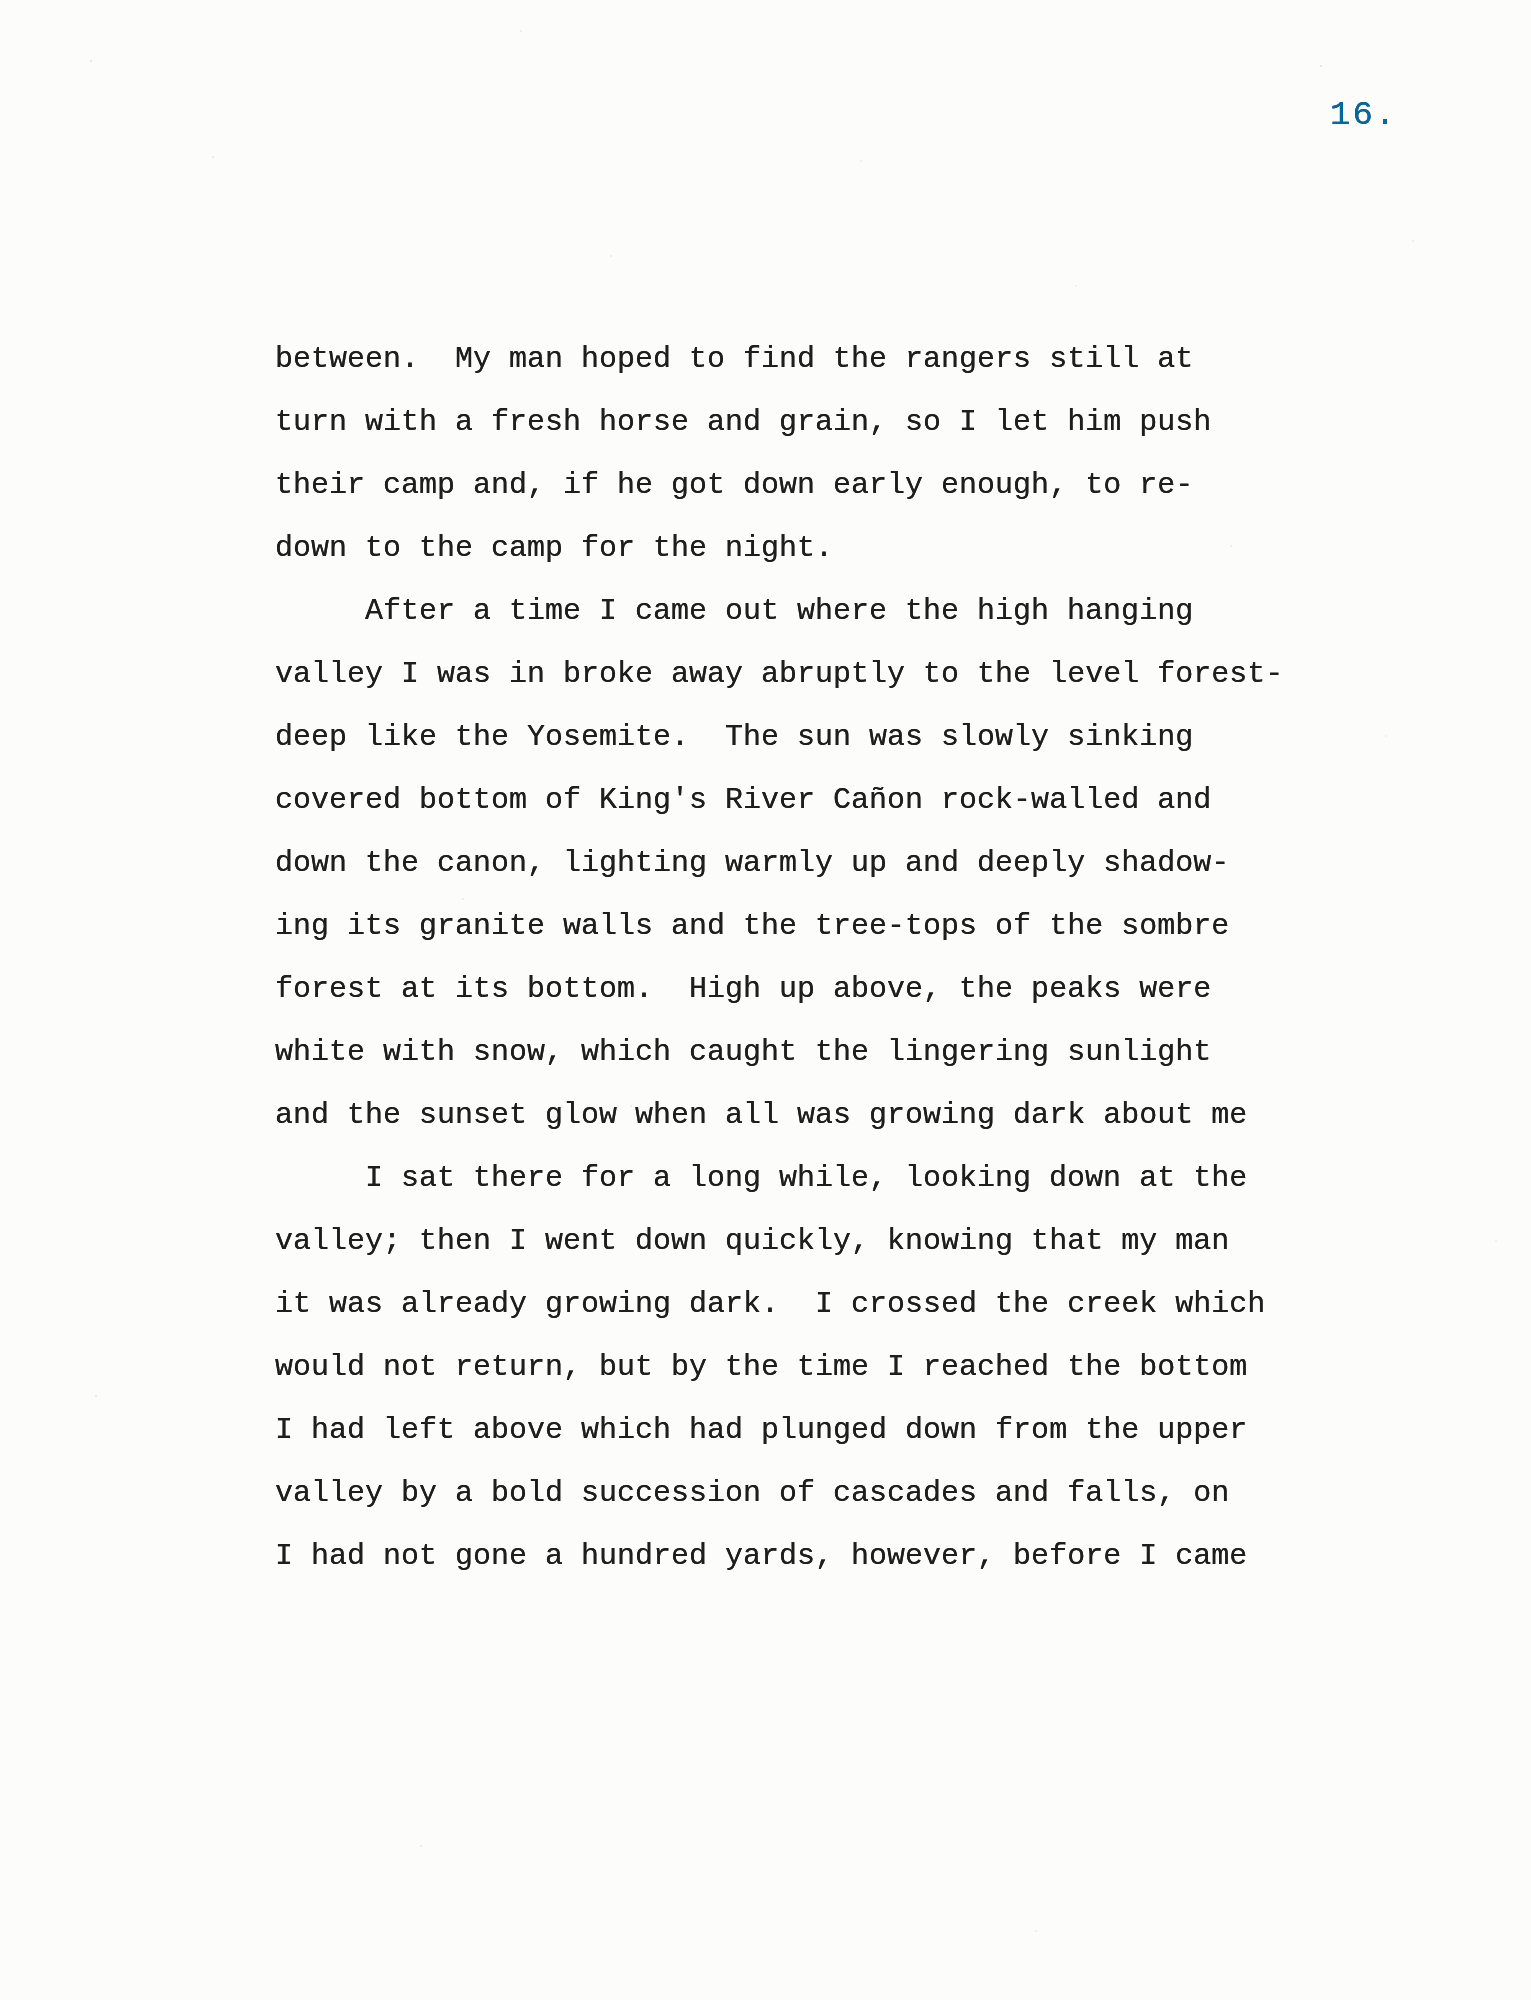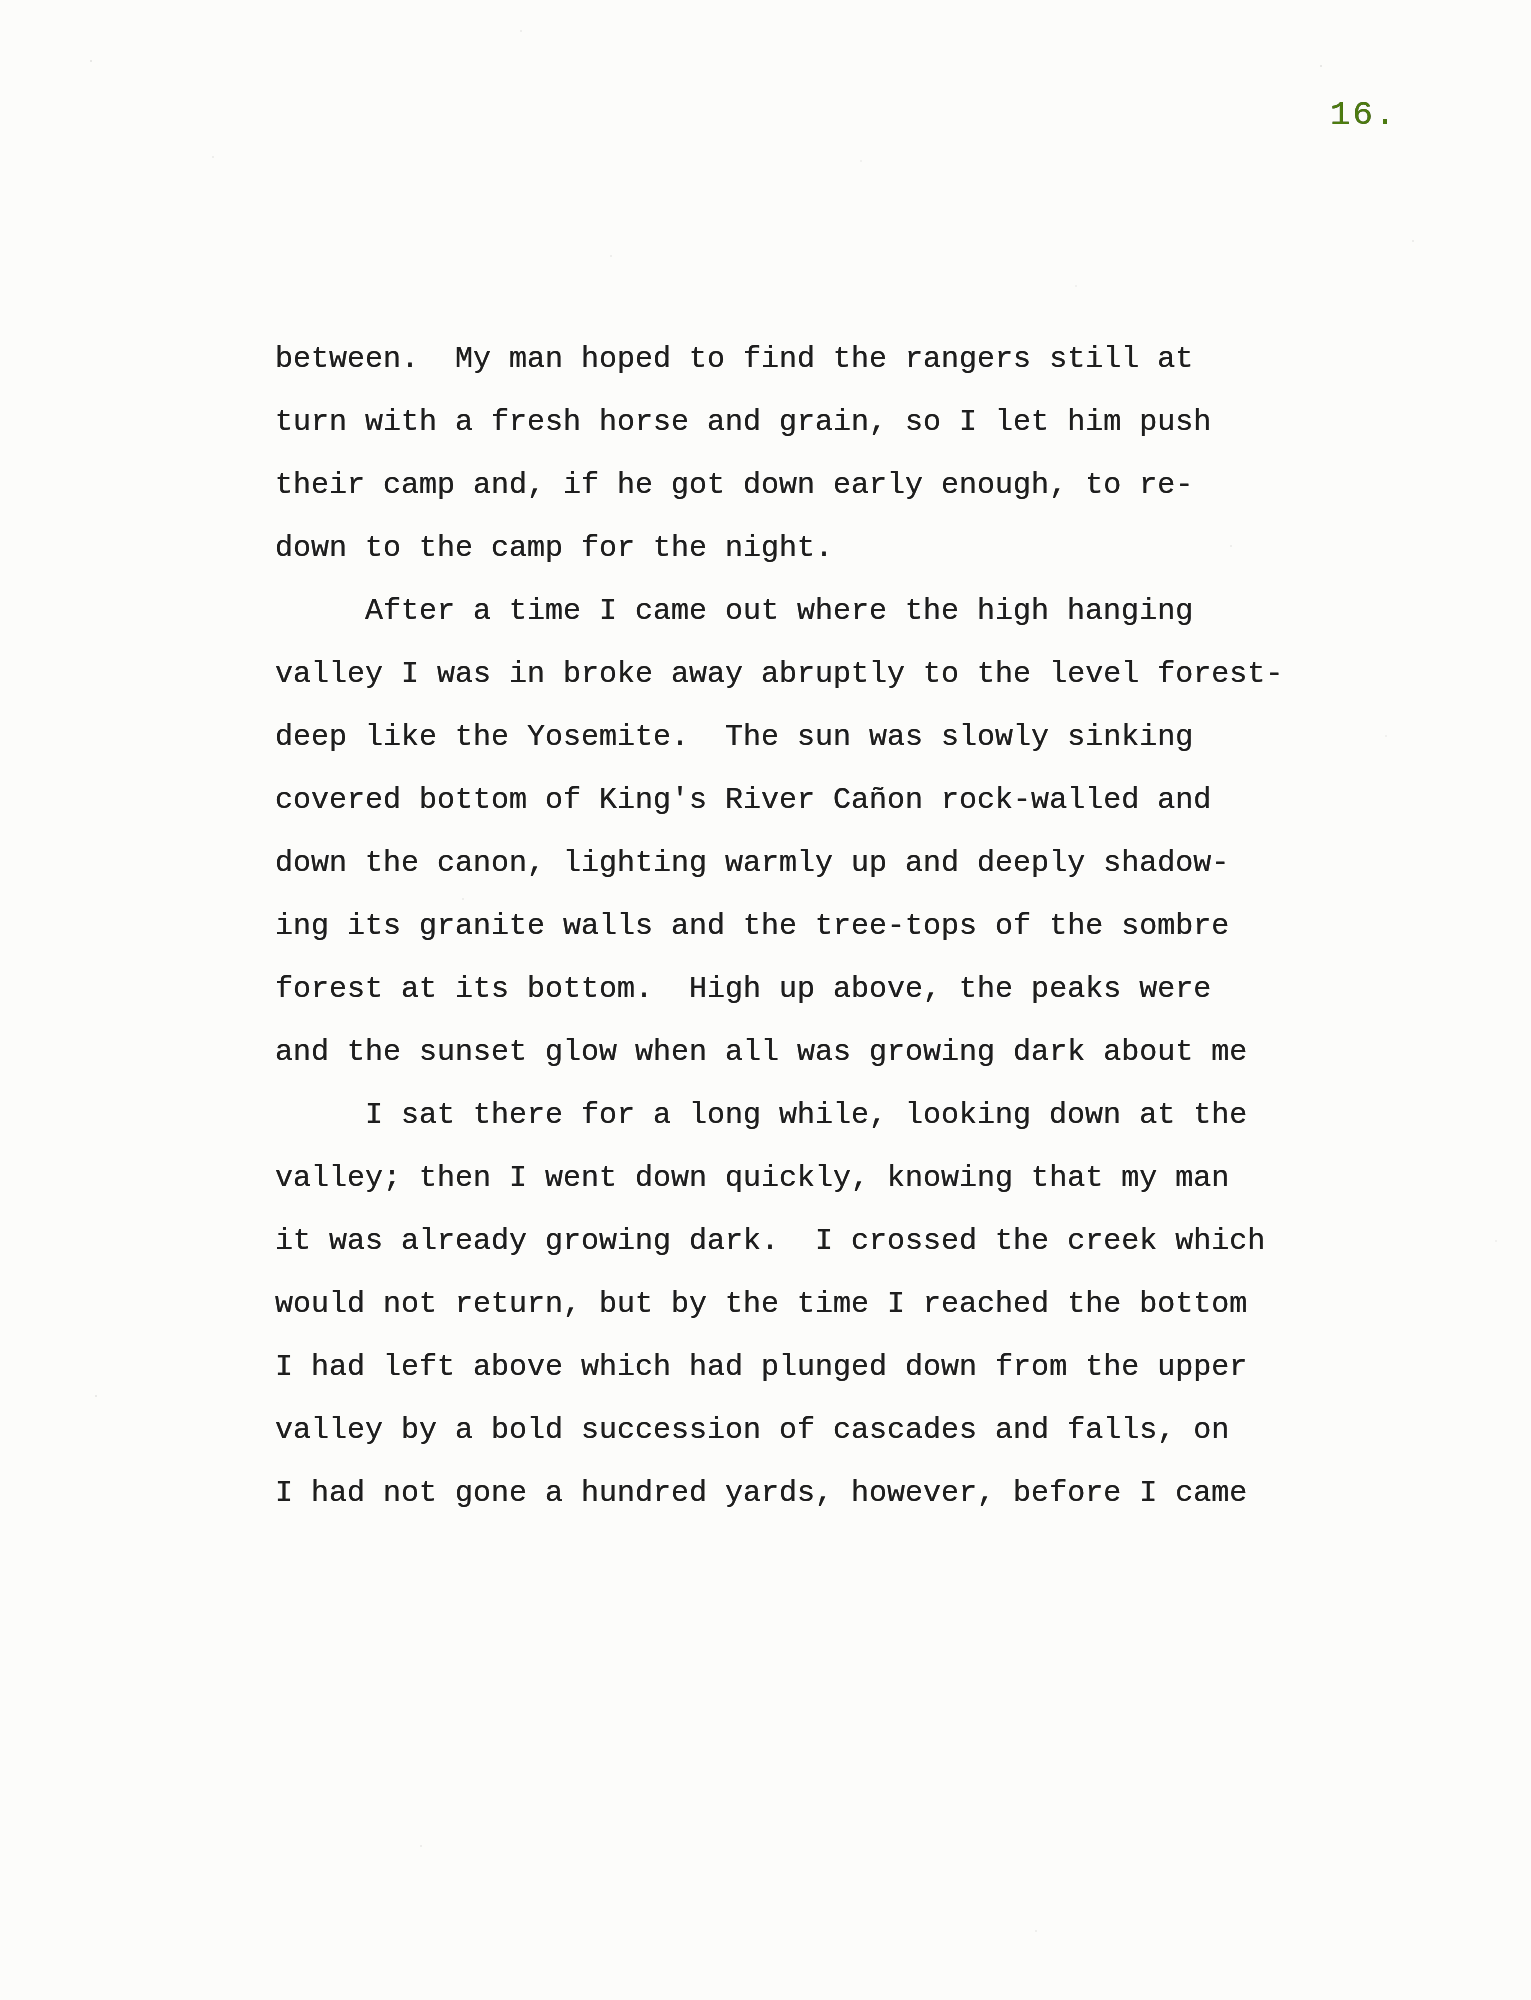--- a/index.html
+++ b/index.html
@@ -39,21 +39,21 @@
       420px 1845px 0 rgba(60,60,60,.08),
       1035px 1930px 0 rgba(60,60,60,.07),
       1495px 1240px 0 rgba(60,60,60,.06);
   }
   .page-number {
     position: absolute;
     top: 96px;
     left: 1330px;
     font-size: 34px;
     letter-spacing: 2px;
-    color: #4d7c0f;
+    color: #0369a1;
     text-shadow: 0 0 0.6px rgba(0,0,0,.85);
     white-space: pre;
   }
   .text-block {
     position: absolute;
     top: 328px;
     left: 275px;
     width: 1060px;
   }
   .line {
@@ -85,20 +85,21 @@
     </div>
 
     <div>
       <div class="line indent">After a time I came out where the high hanging</div>
       <div class="line">valley I was in broke away abruptly to the level forest-</div>
       <div class="line">deep like the Yosemite.  The sun was slowly sinking</div>
       <div class="line">covered bottom of King's River Cañon rock-walled and</div>
       <div class="line">down the canon, lighting warmly up and deeply shadow-</div>
       <div class="line">ing its granite walls and the tree-tops of the sombre</div>
       <div class="line">forest at its bottom.  High up above, the peaks were</div>
+      <div class="line">white with snow, which caught the lingering sunlight</div>
       <div class="line">and the sunset glow when all was growing dark about me</div>
     </div>
 
     <div>
       <div class="line indent">I sat there for a long while, looking down at the</div>
       <div class="line">valley; then I went down quickly, knowing that my man</div>
       <div class="line">it was already growing dark.  I crossed the creek which</div>
       <div class="line">would not return, but by the time I reached the bottom</div>
       <div class="line">I had left above which had plunged down from the upper</div>
       <div class="line">valley by a bold succession of cascades and falls, on</div>

